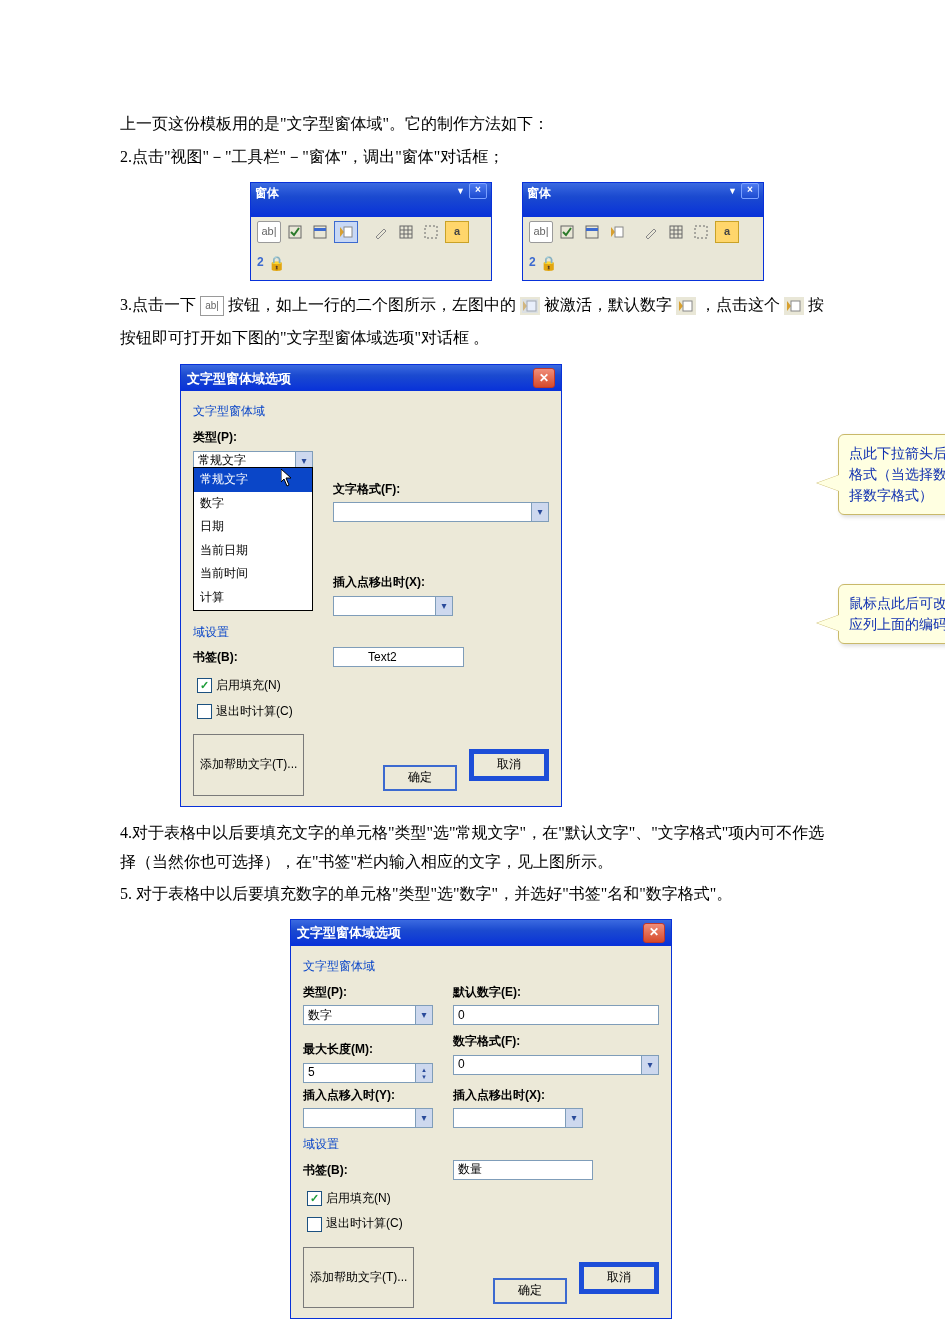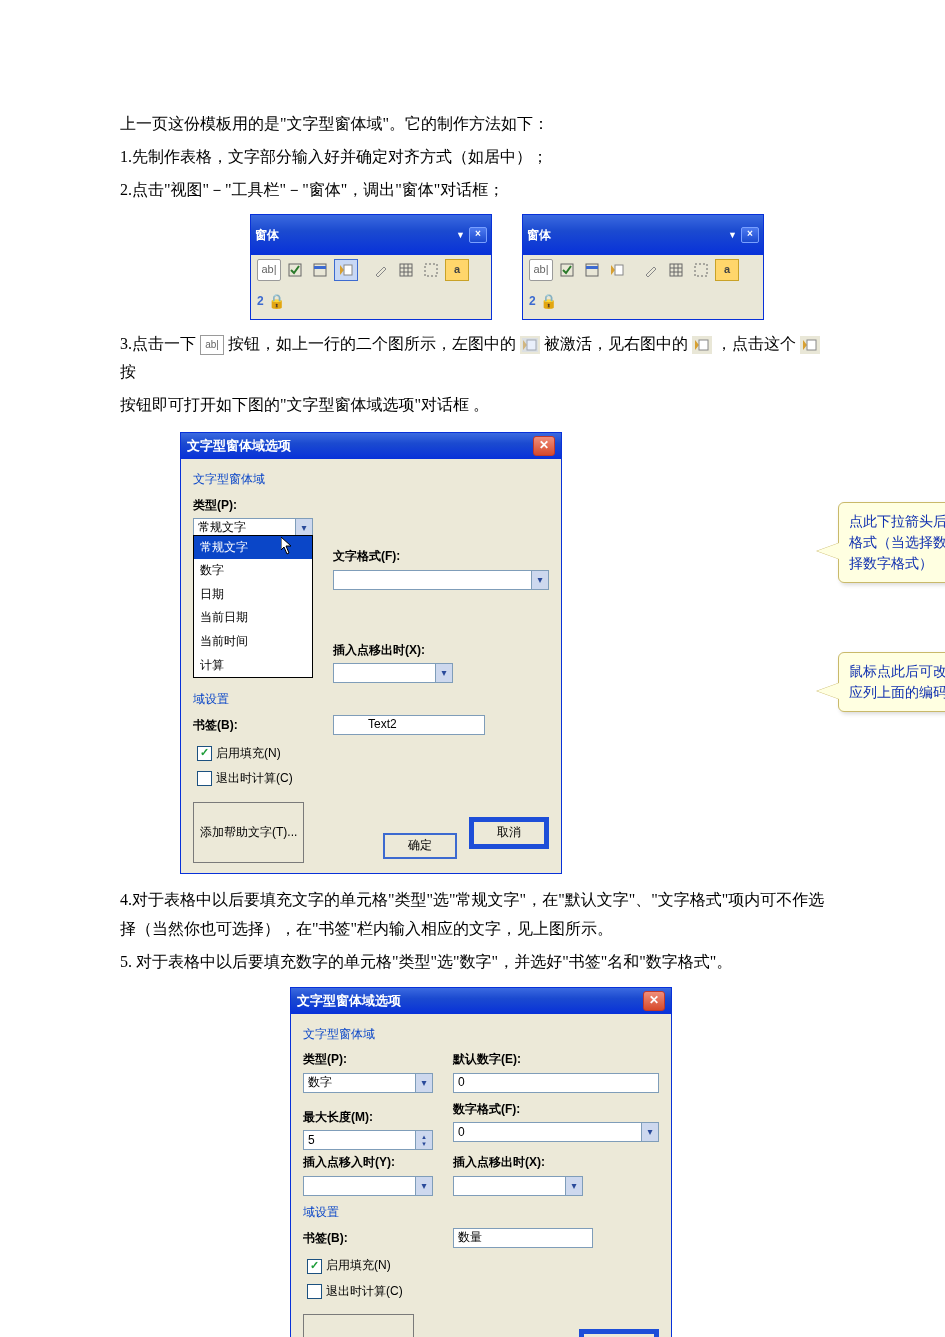--- a/index.html
+++ b/index.html
@@ -25,27 +25,27 @@
   }
   
   .forms-toolbar {
     width: 240px;
     border: 1px solid #0831d9;
     background: #e9e7d7;
     font-family: Tahoma, Arial, sans-serif;
     font-size: 12px;
   }
   .titlebar {
-    height: 22px;
+    height: 34px;
     background: linear-gradient(#3b6ae0, #1b4ad0 40%, #0831d9);
     color: #fff;
     font-weight: bold;
-    padding: 9px 4px;
+    padding: 0 4px;
     display: flex;
-    align-items: center;
+    align-items: flex-start;
     justify-content: space-between;
   }
   .titlebar .controls { display:flex; gap:4px; align-items:center;}
   .titlebar .x {
     display:inline-block; width:16px; height:14px;
     background: linear-gradient(#4d7af0,#1b4ad0);
     border:1px solid #7aa0ff; border-radius:2px;
     text-align:center; line-height:12px; font-size:10px; color:#fff;
   }
   .tb-row { padding: 4px 6px; display:flex; gap:3px; flex-wrap:wrap; align-items:center;}
@@ -176,21 +176,20 @@
   .callout.c1::before { top: 40px; }
   .callout.c2 { top: 220px; right:-210px; }
   .callout.c2::before { top: 30px; }
   .dialog2-wrap { margin: 10px auto 0 170px; }
 </style>
 </head>
 <body>
 
 <div class="page">
   <p>上一页这份模板用的是"文字型窗体域"。它的制作方法如下：</p>
-  <p>1.先制作表格，文字部分输入好并确定对齐方式（如居中）；</p>
   <p>2.点击"视图"－"工具栏"－"窗体"，调出"窗体"对话框；</p>
 
   <div class="toolbars-row">
 
     <div class="forms-toolbar">
       <div class="titlebar">
         <span>窗体</span>
         <span class="controls">
           <span style="font-size:9px;">▼</span>
           <span class="x">×</span>
@@ -305,21 +304,21 @@
     <span>3.点击一下</span>
     <span class="inline-btn">ab|</span>
     <span>按钮，如上一行的二个图所示，左图中的</span>
     <span class="inline-folder">
       <svg viewBox="0 0 16 14">
           <path d="M1 12 L5 7 L1 2 Z" fill="#d8a030"></path>
           <rect x="5" y="2" width="9" height="10" fill="#fff" stroke="#888"></rect>
           <rect x="0" y="0" width="16" height="14" fill="#c8d8f5" fill-opacity="0.4"></rect>
         </svg>
     </span>
-    <span>被激活，见右图中的</span>
+    <span>被激活，默认数字</span>
     <span class="inline-folder">
       <svg viewBox="0 0 16 14">
           <path d="M1 12 L5 7 L1 2 Z" fill="#d8a030"></path>
           <rect x="5" y="2" width="9" height="10" fill="#fff" stroke="#888"></rect>
         </svg>
     </span>
     <span>，点击这个</span>
     <span class="inline-folder">
       <svg viewBox="0 0 16 14">
           <path d="M1 12 L5 7 L1 2 Z" fill="#d8a030"></path>
@@ -392,21 +391,21 @@
             </div>
           </div>
         </div>
 
         <div class="section-label" style="margin-top:6px;">域设置</div>
         <div class="row">
           <div class="col" style="flex:0 0 120px;">
             <span class="field-label">书签(B):</span>
           </div>
           <div class="col" style="flex:0 0 140px;">
-            <div class="txt" style="width:152px; margin-top:0;padding-left:34px;">
+            <div class="txt" style="width:131px; margin-top:0;padding-left:34px;">
               <span>Text2</span>
             </div>
           </div>
         </div>
         <div class="chk-row">
           <span class="chk">✓</span>
           <span>启用填充(N)</span>
         </div>
         <div class="chk-row">
           <span class="chk"></span>

